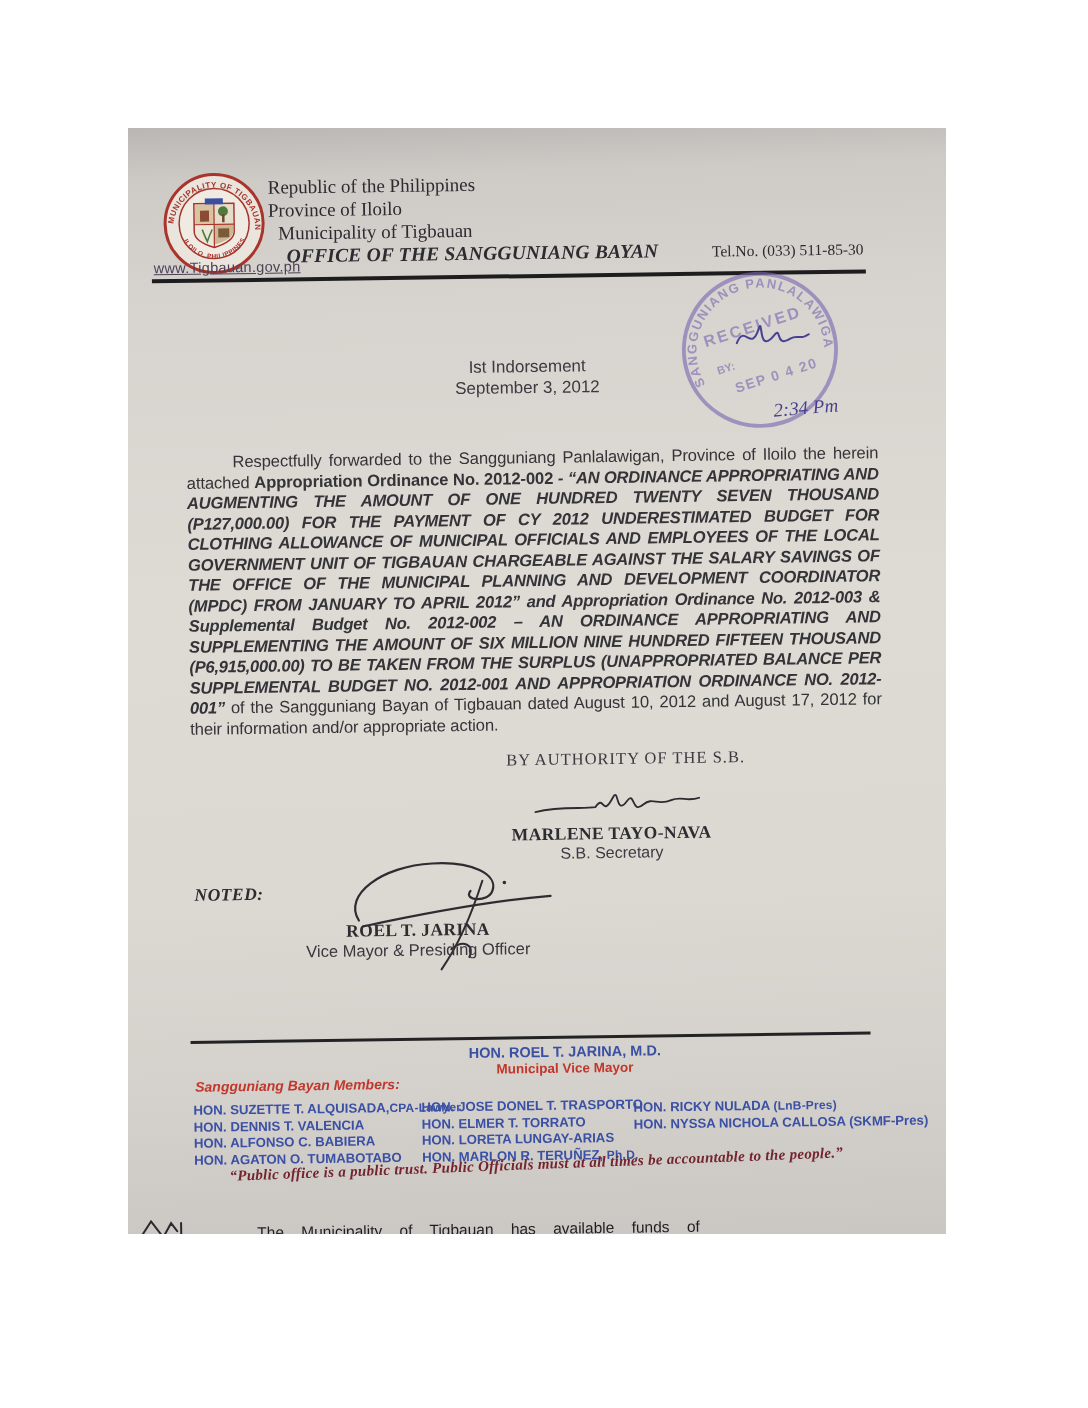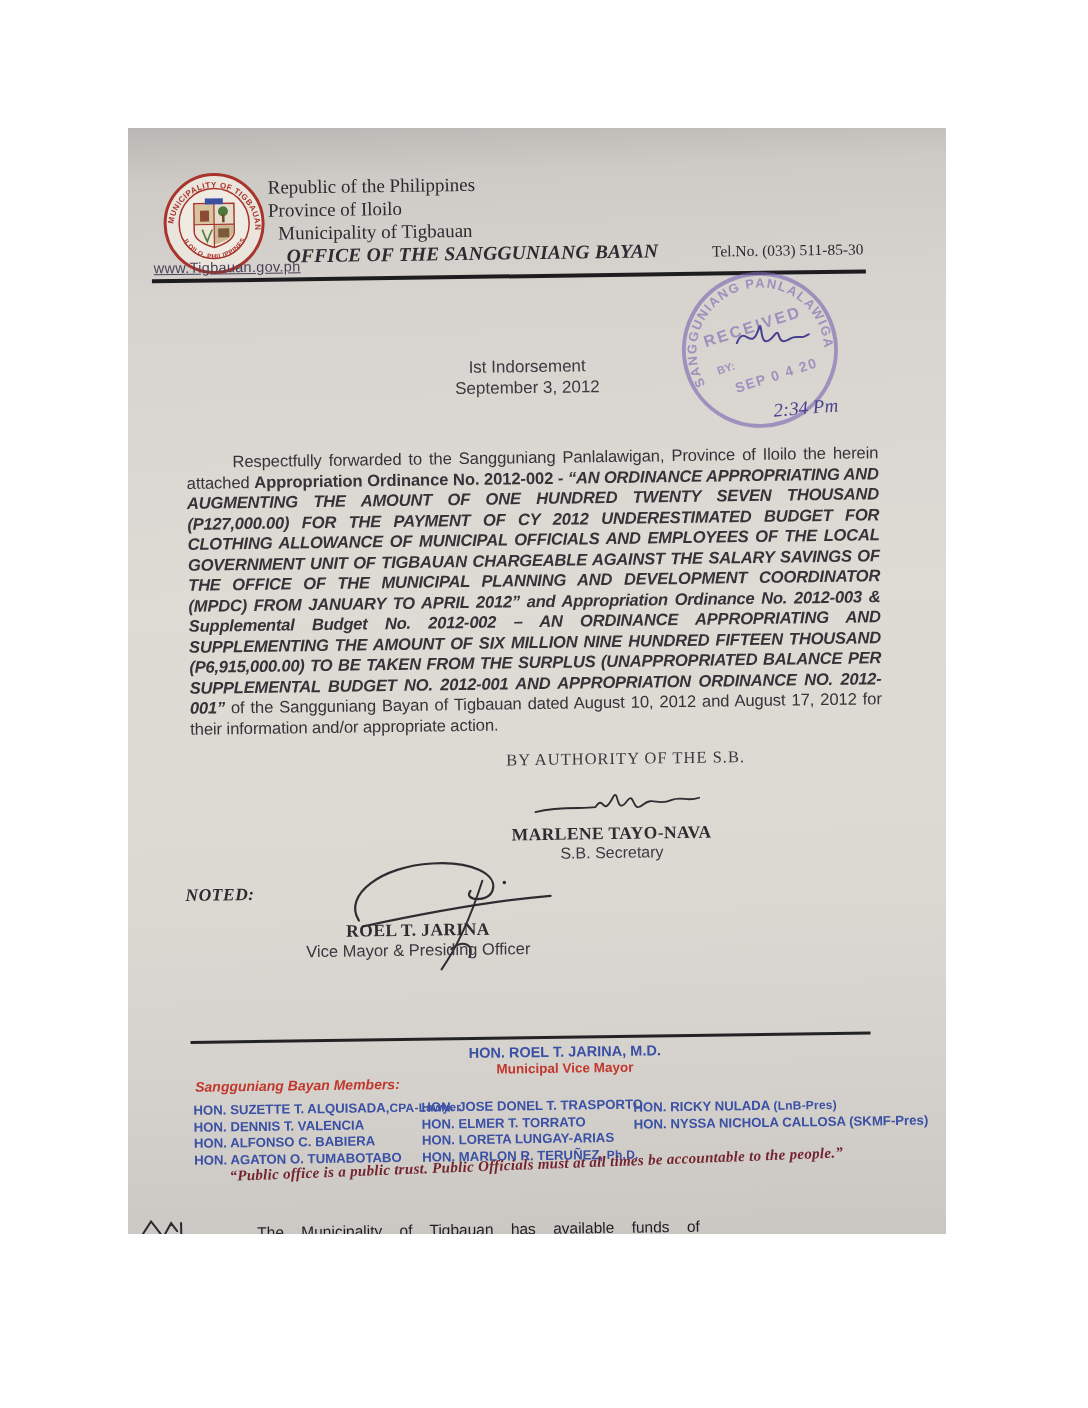--- a/index.html
+++ b/index.html
@@ -23,21 +23,21 @@
   
   .body-par{left:60px;top:320px;width:692px;text-align:justify;font-size:16.6px;line-height:20.5px;
             color:#333338;text-indent:46px;letter-spacing:-0.1px;}
   .b{font-weight:bold;}
   .bi{font-weight:bold;font-style:italic;letter-spacing:-0.25px;}
   .authority{left:300px;top:622px;width:390px;text-align:center;font-family:"Liberation Serif",serif;
              font-size:16.5px;letter-spacing:1px;color:#3a3a40;}
   .sec-block{left:330px;top:696px;width:300px;text-align:center;}
   .sec-name{font-family:"Liberation Serif",serif;font-weight:bold;font-size:17.5px;color:#2c2c31;letter-spacing:.4px;}
   .sec-title{font-size:16px;color:#3a3a40;}
-  .noted{left:53px;top:752px;font-family:"Liberation Serif",serif;font-weight:bold;font-style:italic;
+  .noted{left:62px;top:752px;font-family:"Liberation Serif",serif;font-weight:bold;font-style:italic;
          font-size:17.5px;color:#2c2c31;letter-spacing:.5px;}
   .jar-block{left:150px;top:790px;width:270px;text-align:center;}
   .jar-name{font-family:"Liberation Serif",serif;font-weight:bold;font-size:17.5px;color:#2c2c31;letter-spacing:.4px;}
   .jar-title{font-size:16.5px;color:#38383e;}
   
   .f-rule{left:56px;top:908px;width:680px;height:3px;background:#232326;}
   .f-vm{left:230px;top:916px;width:400px;text-align:center;color:#3a50a5;font-weight:bold;font-size:14.5px;}
   .f-vm-title{left:230px;top:933px;width:400px;text-align:center;color:#c2372c;font-weight:bold;font-size:13.5px;}
   .f-members-label{left:60px;top:946px;color:#c2372c;font-weight:bold;font-style:italic;font-size:14px;}
   .f-cols{left:58px;top:970px;width:690px;display:flex;}

